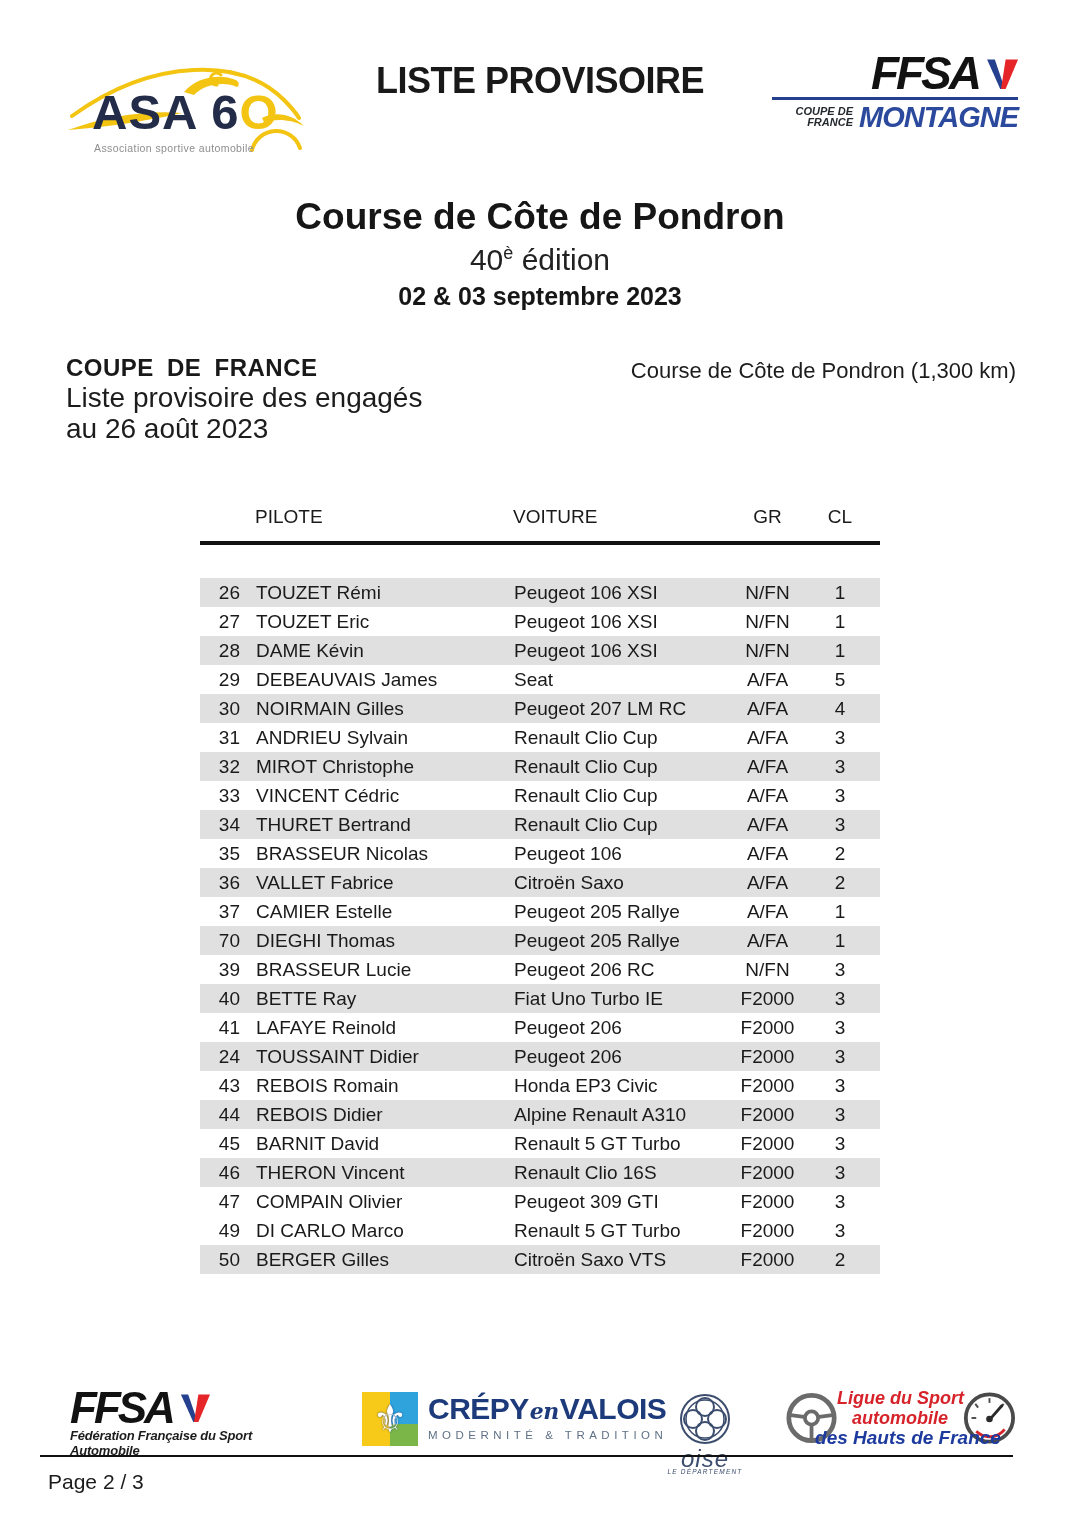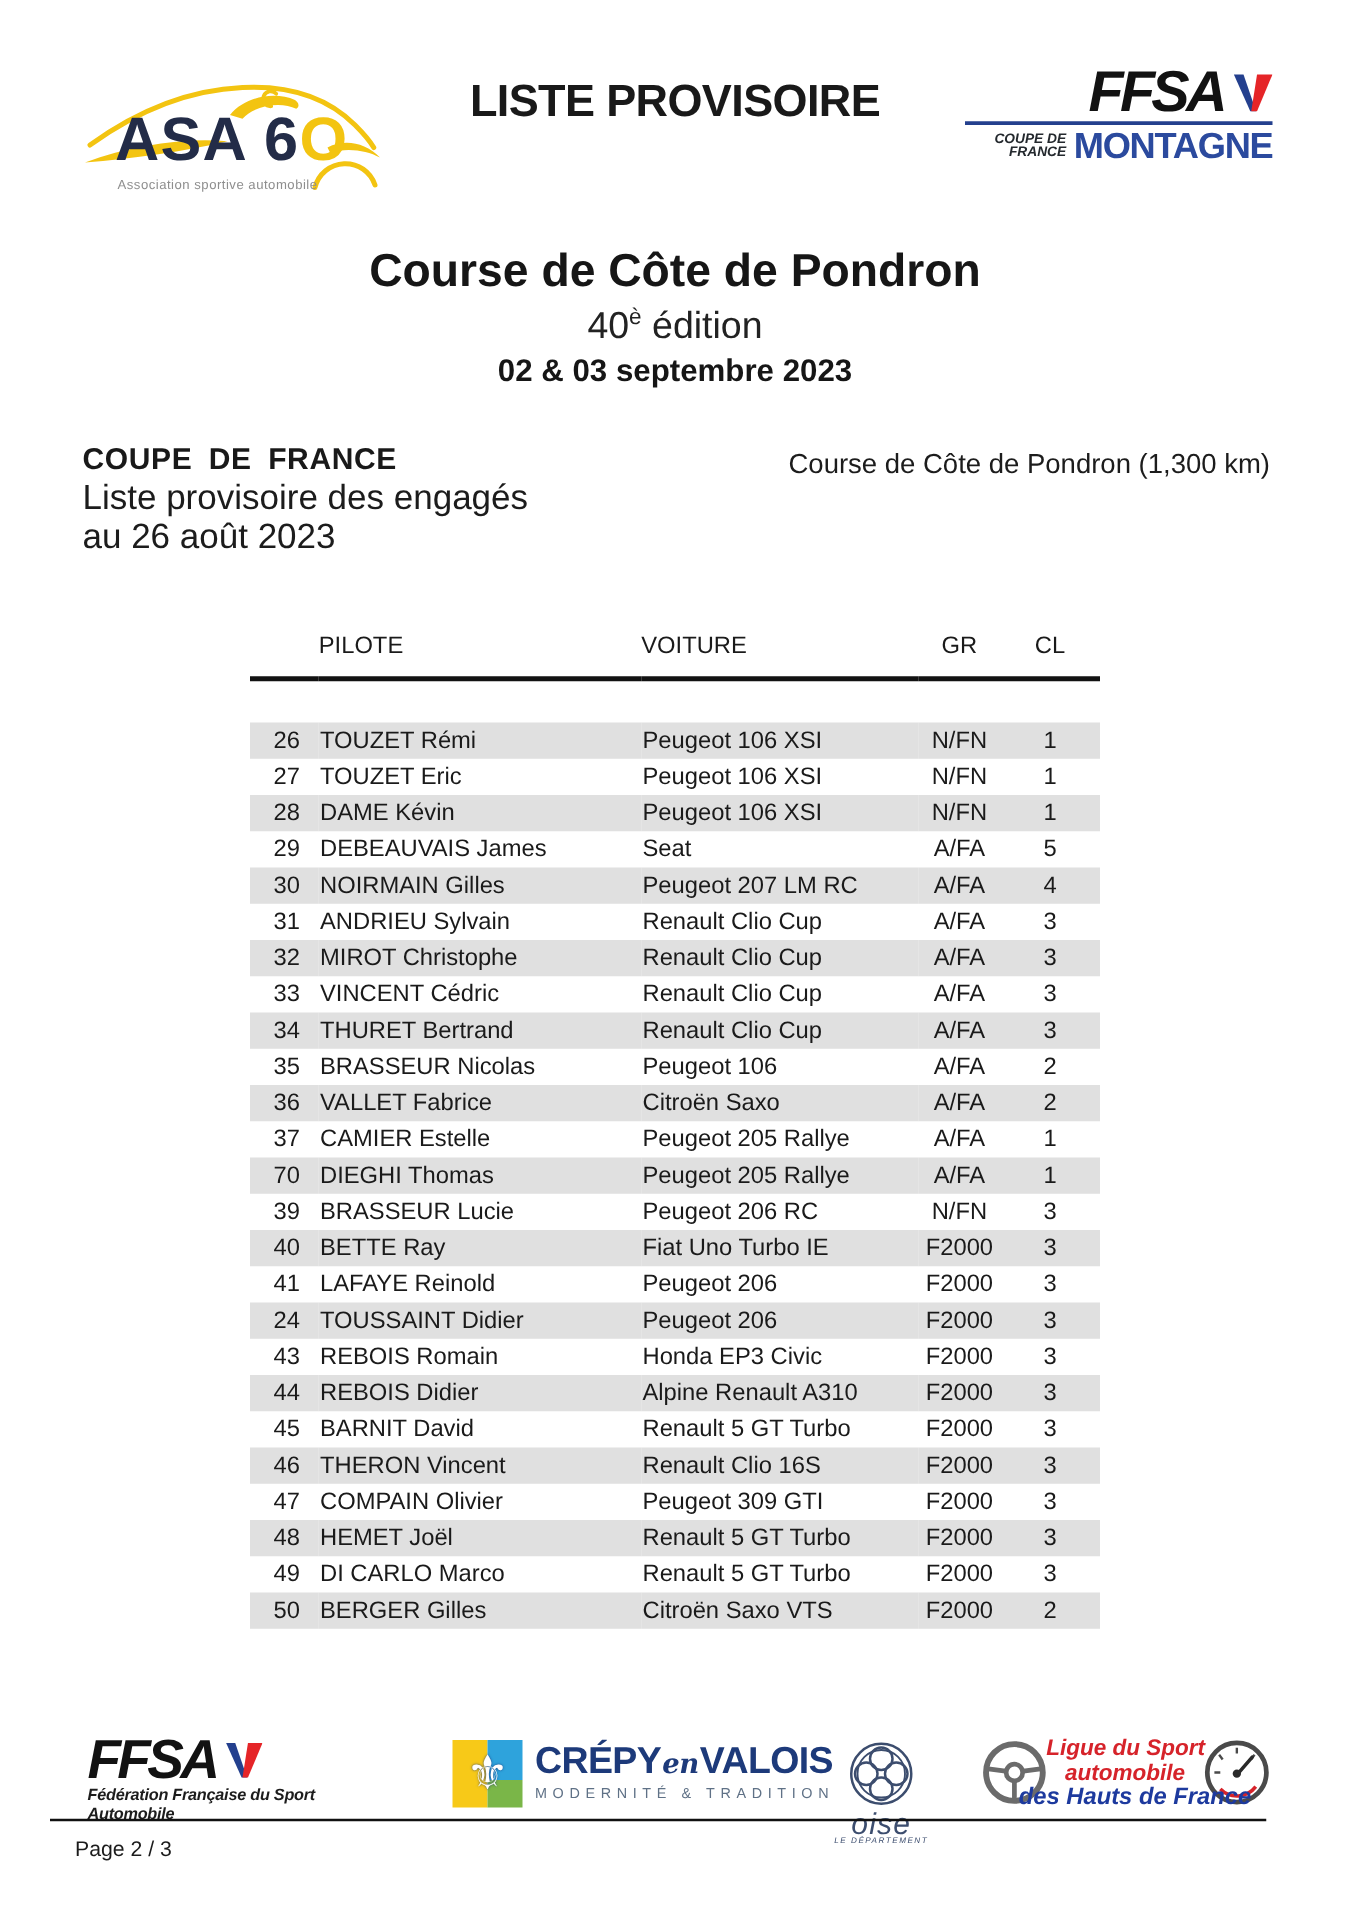--- a/index.html
+++ b/index.html
@@ -14,21 +14,21 @@
   #asa-sub{position:absolute;left:28px;top:84px;font-size:10.5px;color:#8e8e8e;letter-spacing:.4px;}
 
   #liste-title{left:0;top:60px;width:1080px;text-align:center;font-size:36px;font-weight:800;letter-spacing:-.5px;color:#191919;}
 
   #ffsa-montagne{left:772px;top:55px;width:246px;}
   .ffsa-row{display:flex;justify-content:flex-end;align-items:flex-end;gap:5px;}
   .ffsa-word{font-size:46px;font-weight:900;font-style:italic;letter-spacing:-3px;color:#121212;line-height:.82;}
   #ffsa-montagne .blue-line{height:3px;background:#24408e;margin:4px 0 3px;}
   .fm-bottom{display:flex;justify-content:flex-end;align-items:center;gap:6px;}
   .coupe-stack{text-align:right;font-size:11px;font-weight:800;font-style:italic;color:#24292e;line-height:11px;}
-  .montagne{font-size:29px;font-weight:900;color:#2b4a9e;letter-spacing:-1px;line-height:1;text-align:right;}
+  .montagne{font-size:29px;font-weight:900;font-style:italic;color:#2b4a9e;letter-spacing:-1px;line-height:1;text-align:right;}
 
   
   #event{left:0;top:196px;width:1080px;text-align:center;}
   #event-title{font-size:37px;font-weight:700;color:#161616;}
   #event-edition{font-size:30px;font-weight:400;color:#222;margin-top:5px;}
   #event-edition sup{font-size:60%;}
   #event-dates{font-size:25px;font-weight:700;margin-top:5px;color:#161616;}
 
   
   #info-left{left:66px;top:354px;}
@@ -67,21 +67,21 @@
   #oise{left:655px;top:1392px;width:100px;text-align:center;color:#3c4d6e;font-style:italic;}
   #oise-name{font-size:24px;line-height:18px;letter-spacing:1px;}
   #oise-sub{font-size:6.5px;letter-spacing:1.2px;}
 
   #ligue{left:786px;top:1388px;width:230px;display:flex;align-items:center;}
   #ligue-text{width:126px;text-align:center;font-style:italic;font-weight:700;line-height:20px;position:relative;z-index:2;}
   .ligue-red{color:#d6232a;font-size:18px;white-space:nowrap;}
   .ligue-blue{color:#1d3a9e;font-size:19px;white-space:nowrap;margin:0 -22px;}
 
   #footer-line{left:40px;top:1455px;width:973px;height:2px;background:#111;}
-  #page-num{left:60px;top:1470px;font-size:17px;color:#1b1b1b;}
+  #page-num{left:48px;top:1470px;font-size:21px;color:#1b1b1b;}
 </style>
 </head>
 <body>
 
 <div class="abs" id="asa-logo">
   <svg id="asa-car" width="245" height="100" viewBox="0 0 245 100">
     <path d="M6,58 C42,32 84,14 128,12 C168,10 198,22 218,42 C225,49 230,55 233,60" fill="none" stroke="#f3c411" stroke-width="4" stroke-linecap="round"></path>
     <path d="M118,34 C130,19 154,15 170,22 C173,24 174,27 171,29 C159,23 138,26 128,37 Z" fill="#f3c411"></path>
     <path d="M151,27 a6,6 0 1 1 4,-10" fill="none" stroke="#f3c411" stroke-width="3" stroke-linecap="round"></path>
     <path d="M2,72 C40,58 82,52 116,55 C82,63 40,69 2,72 Z" fill="#f3c411"></path>
@@ -296,27 +296,20 @@
           <td class="gr">F2000</td>
           <td class="cl">3</td>
         </tr>
         <tr>
           <td class="num">47</td>
           <td class="pilote">COMPAIN Olivier</td>
           <td class="voiture">Peugeot 309 GTI</td>
           <td class="gr">F2000</td>
           <td class="cl">3</td>
         </tr>
-        <tr class="striped">
-          <td class="num">48</td>
-          <td class="pilote">HEMET Joël</td>
-          <td class="voiture">Renault 5 GT Turbo</td>
-          <td class="gr">F2000</td>
-          <td class="cl">3</td>
-        </tr>
         <tr>
           <td class="num">49</td>
           <td class="pilote">DI CARLO Marco</td>
           <td class="voiture">Renault 5 GT Turbo</td>
           <td class="gr">F2000</td>
           <td class="cl">3</td>
         </tr>
         <tr class="striped">
           <td class="num">50</td>
           <td class="pilote">BERGER Gilles</td>

